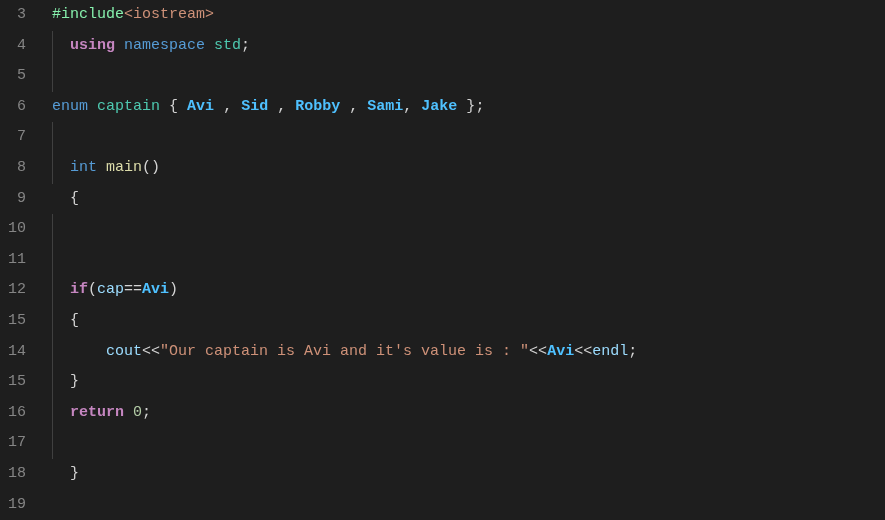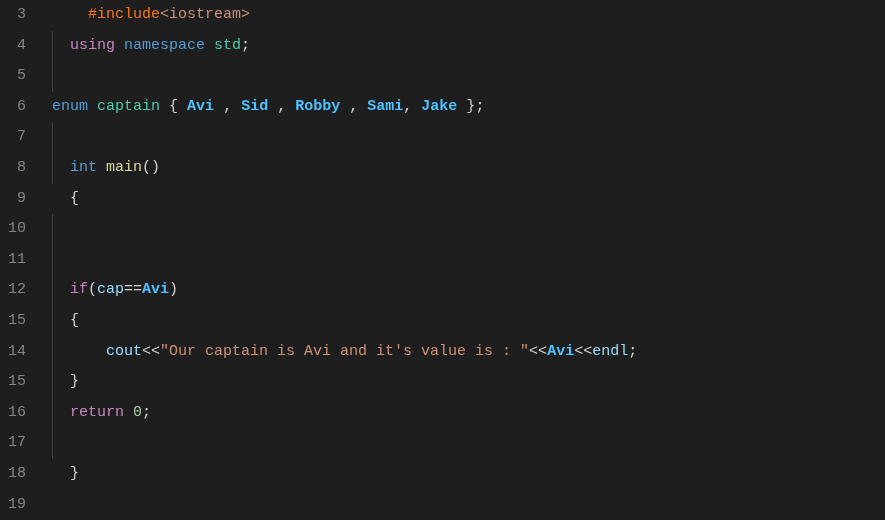--- a/index.html
+++ b/index.html
@@ -41,23 +41,23 @@
     position: absolute;
     left: 8px;
     top: 0;
     bottom: 0;
     width: 1px;
     background: #404040;
   }
   .code-area .line { padding-left: 8px; }
   
   
-  .tk-preproc { color: #f97316; margin-left: 36px; }
+  .tk-preproc { color: #86efac; }
   .tk-keyword { color: #569cd6; }
-  .tk-keyword-ctrl { color: #c586c0; }
+  .tk-keyword-ctrl { color: #c586c0; font-weight: bold; }
   .tk-type { color: #569cd6; }
   .tk-enumname { color: #4ec9b0; text-align: center; }
   .tk-enumval { color: #4fc1ff; font-weight: bold; }
   .tk-func { color: #dcdcaa; }
   .tk-var { color: #9cdcfe; }
   .tk-string { color: #ce9178; }
   .tk-num { color: #b5cea8; }
   .tk-punct { color: #d4d4d4; }
   .tk-op { color: #d4d4d4; }
   .tk-namespace { color: #4ec9b0; }

